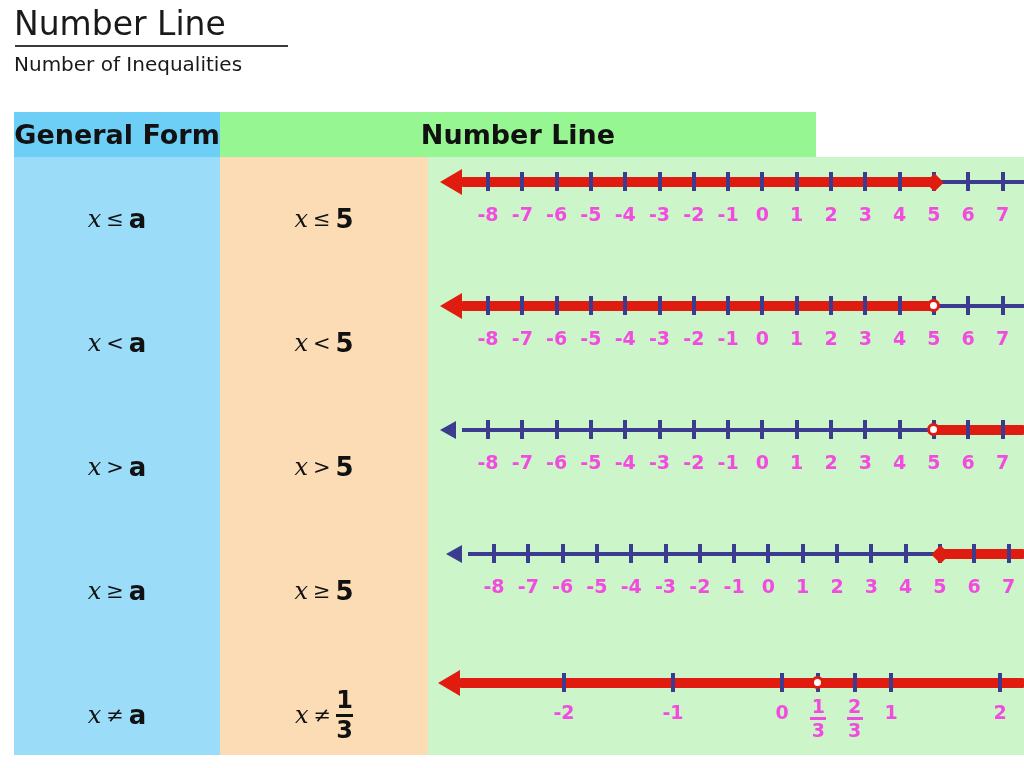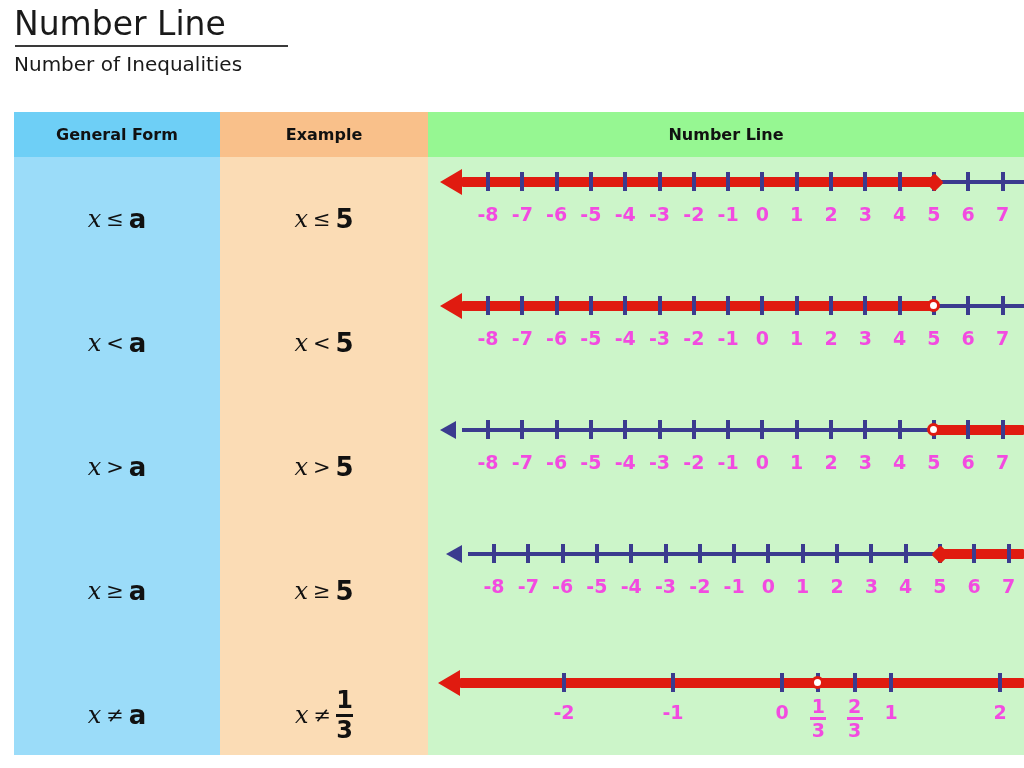--- a/index.html
+++ b/index.html
@@ -23,21 +23,21 @@
   }
   .subtitle{
     font-size:20px;color:#1a1a1a;font-weight:400;margin-top:4px;line-height:26px;
   }
 
   
   .table{position:absolute;left:14px;top:112px;width:1010px;height:643px;}
   .thead{display:flex;height:45px;}
   .th{
     display:flex;align-items:center;justify-content:center;
-    font-size:16px;font-weight:bold;color:#111;
+    font-size:27px;font-weight:bold;color:#111;
   }
   .th-general{width:206px;background:#6ECFF6;}
   .th-example{width:208px;background:#F9C08A;}
   .th-numberline{width:596px;background:#96F792;}
 
   .tbody{position:relative;height:598px;}
   .colbg{position:absolute;top:0;bottom:0;}
   .col-general{left:0;width:206px;background:#9BDCF9;}
   .col-example{left:206px;width:208px;background:#FBDCB5;}
   .col-numberline{left:414px;width:596px;background:#CCF5C9;}
@@ -121,21 +121,20 @@
   <div class="heading">
     <div class="title">Number Line</div>
     <div class="title-rule"></div>
     <div class="subtitle">Number of Inequalities</div>
   </div>
 
   <div class="table">
 
     <div class="thead">
       <div class="th th-general">General Form</div>
-      <div class="th th-example">Example</div>
       <div class="th th-numberline">Number Line</div>
     </div>
 
     <div class="tbody">
       <div class="colbg col-general"></div>
       <div class="colbg col-example"></div>
       <div class="colbg col-numberline"></div>
 
       <div class="rows" id="rows-host">
           <div class="row">

